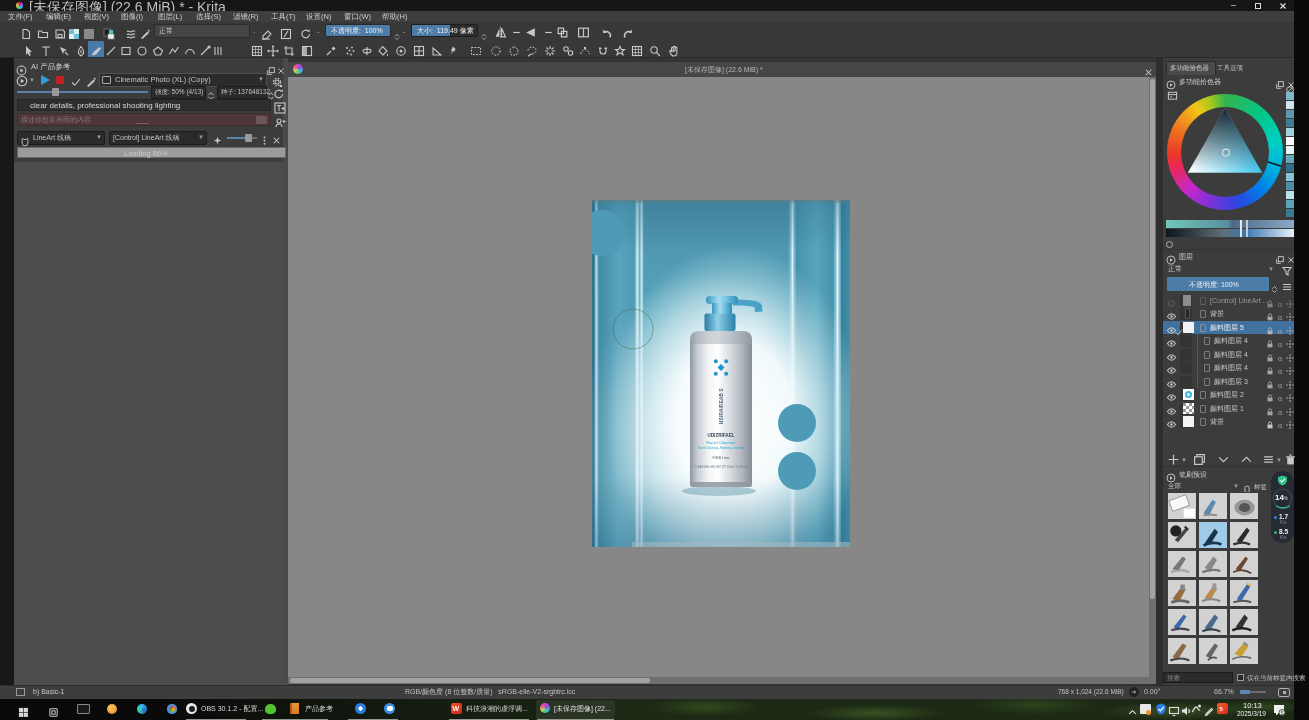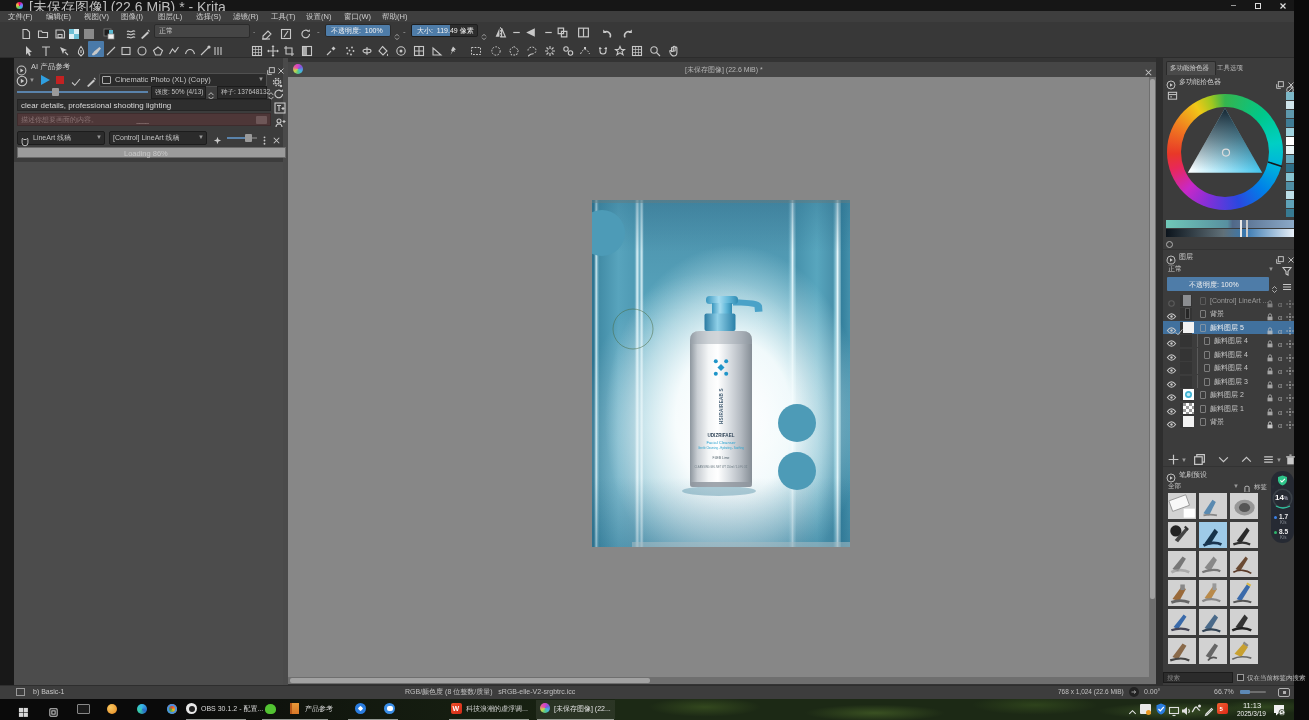--- a/index.html
+++ b/index.html
@@ -446,21 +446,21 @@
           <path d="M3 7l3 3 3-3" stroke="#c8c8c8" stroke-width="1.1" fill="none"></path>
         </g>
       </svg></div>
     <div style="position:absolute;left:273px;top:86px;width:12px;height:12px;opacity:1.0"><svg style="" width="12" height="12" viewBox="0 0 12 12">
         <g transform="scale(1.0)">
           <path d="M9.5 6a3.8 3.8 0 1 1 -1.2-2.8" stroke="#c8c8c8" stroke-width="1.1" fill="none"></path>
           <path d="M9.8 1.2v2.6h-2.6" fill="#c8c8c8" stroke="none"></path>
         </g>
       </svg></div>
     <div class="abs" style="left:17px;top:99px;width:254px;height:12px;background:#2e2e2e;border:1px solid #252525"></div>
-    <div class="tx" style="left:21px;top:101.5px;font-size:8px;color:#d6d6d6">clear details, professional shooting lighting</div>
+    <div class="tx" style="left:30px;top:101.5px;font-size:8px;color:#d6d6d6">clear details, professional shooting lighting</div>
     <div style="position:absolute;left:274px;top:100px;width:12px;height:12px;opacity:1.0"><svg style="" width="12" height="12" viewBox="0 0 12 12">
         <g transform="scale(1.0)">
           <rect x="1" y="1" width="10" height="10" stroke="#c8c8c8" stroke-width="1.1" fill="none"></rect>
           <path d="M3 3.5h4M5 3.5V9M7.5 6.5h3M9 5v3" stroke="#c8c8c8" stroke-width="1.1" fill="none"></path>
         </g>
       </svg></div>
     <div class="abs" style="left:17px;top:113px;width:254px;height:13px;background:#4e3738;border:1px solid #3e2c2d"></div>
     <div class="tx" style="left:21px;top:116px;font-size:7px;color:#8a7374">描述你想要画面的内容。</div>
     <div class="tx" style="left:136px;top:120px;font-size:7px;color:#9a8384;letter-spacing:-1px">~~~~</div>
     <div class="abs" style="left:256px;top:116px;width:11px;height:8px;background:#6e5758;border-radius:1px"></div>
@@ -1341,19 +1341,19 @@
       <path d="M2 9c2-1 2-5 4-5s2 4 4 3" stroke="#e0e0e0" stroke-width="1.3" fill="none"></path>
       <circle cx="9.5" cy="3" r="1.5" fill="#e0e0e0"></circle>
     </svg>
     <div style="position:absolute;left:1203px;top:703px;width:12px;height:12px;opacity:1"><svg style="" width="12" height="12" viewBox="0 0 12 12">
         <g transform="scale(1.0)">
           <path d="M3 9l5.5-5.5 1 1L4 10l-1.5.5z" stroke="#e0e0e0" stroke-width="1.1" fill="none"></path>
         </g>
       </svg></div>
     <div class="abs" style="left:1217px;top:703px;width:11px;height:11px;background:linear-gradient(135deg,#f06030,#e02818);border-radius:2px"></div>
     <div class="tx" style="left:1219.5px;top:705.5px;font-size:6px;color:#fff;font-weight:bold">5</div>
-    <div class="tx" style="left:1243px;top:702px;font-size:7.5px;color:#f0f0f0">11:13</div>
+    <div class="tx" style="left:1243px;top:702px;font-size:7.5px;color:#f0f0f0">10:13</div>
     <div class="tx" style="left:1237px;top:711px;font-size:6.5px;color:#f0f0f0">2025/3/19</div>
     <svg style="position:absolute;left:1272px;top:703px" width="14" height="13" viewBox="0 0 14 13">
       <path d="M2 2h10v8H7l-3 2.5V10H2z" fill="#f0f0f0"></path>
       <circle cx="10" cy="9.5" r="3" fill="#f0f0f0" stroke="#22301a" stroke-width="0.8"></circle>
       <text x="10" y="11.5" font-size="5.5" text-anchor="middle" fill="#22301a" font-family="Liberation Sans">5</text>
     </svg>
   </div>
 </body></html>

